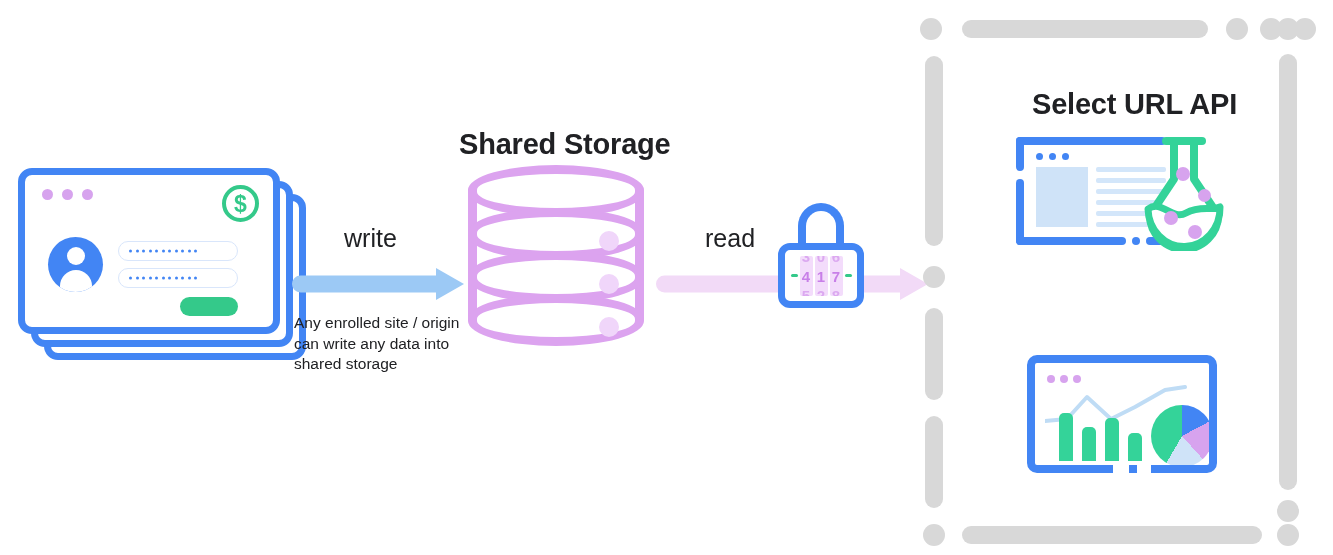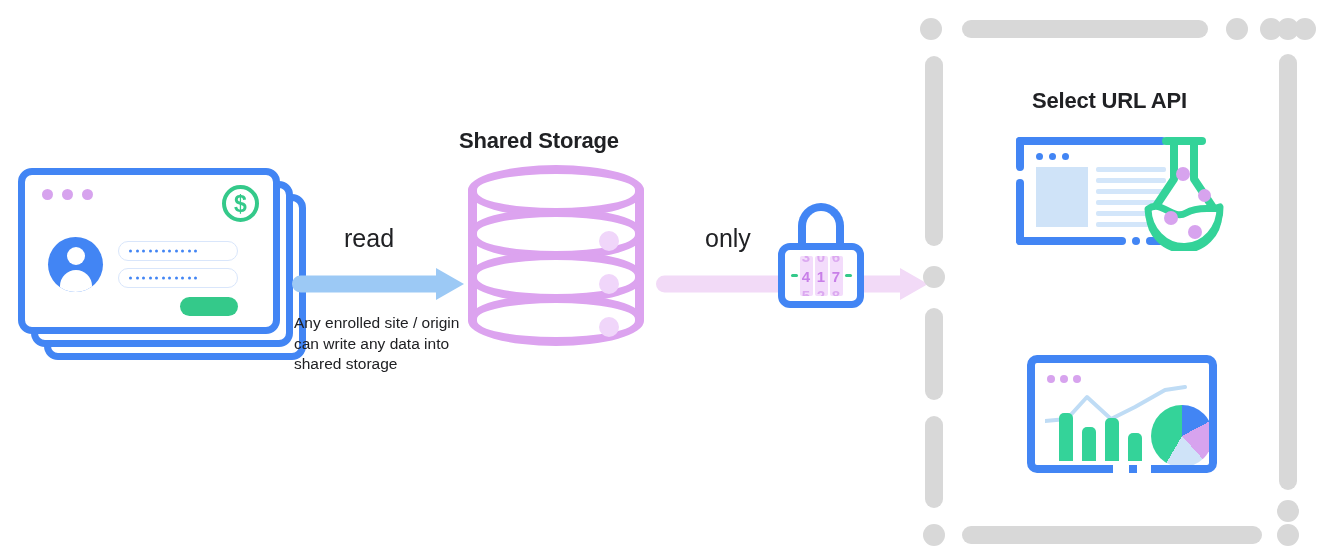--- a/index.html
+++ b/index.html
@@ -15,21 +15,21 @@
     position: relative;
     width: 1333px;
     height: 555px;
     background: #ffffff;
     overflow: hidden;
   }
   .abs { position: absolute; }
 
   
   .heading {
-    font-size: 22px;
+    font-size: 29px;
     font-weight: bold;
     color: #202124;
     letter-spacing: -0.2px;
     white-space: nowrap;
   }
   .arrow-label {
     font-size: 25px;
     font-weight: normal;
     color: #202124;
     white-space: nowrap;
@@ -310,21 +310,21 @@
             <i></i>
             <i></i>
             <i></i>
             <i></i>
         </div>
       </div>
       <div class="submit-btn"></div>
     </div>
   </div>
 
-  <div class="abs arrow-label" style="left:344px; top:224px;">read</div>
+  <div class="abs arrow-label" style="left:344px; top:224px;">write</div>
   <div class="abs arrow-wrap" style="left:292px; top:267px; width:172px; height:33px;">
     <div class="arrow-shaft" style="width:148px; background:#9cc9f5;"></div>
     <div class="arrow-head" style="left:144px; border-left:28px solid #9cc9f5;"></div>
   </div>
   <div class="abs body-text" style="left:294px; top:313px; width:172px;">Any enrolled site / origin can write any data into shared storage</div>
 
   <div class="abs heading" style="left:459px; top:128px;">Shared Storage</div>
 
   <div class="abs cyl">
     <div class="cyl-side" style="left:0; top:26px; height:130px;"></div>
@@ -334,21 +334,21 @@
       <div class="cyl-dot" style="right:16px; top:14px;"></div>
     </div>
     <div class="cyl-band" style="top:86px;">
       <div class="cyl-dot" style="right:16px; top:14px;"></div>
     </div>
     <div class="cyl-band" style="top:129px;">
       <div class="cyl-dot" style="right:16px; top:14px;"></div>
     </div>
   </div>
 
-  <div class="abs arrow-label" style="left:705px; top:224px;">only</div>
+  <div class="abs arrow-label" style="left:705px; top:224px;">read</div>
   <div class="abs arrow-wrap" style="left:656px; top:267px; width:274px; height:33px;">
     <div class="arrow-shaft" style="width:248px; background:#f2daf7;"></div>
     <div class="arrow-head" style="left:244px; border-left:28px solid #f2daf7;"></div>
   </div>
 
   <div class="abs lock">
     <div class="lock-shackle"></div>
     <div class="lock-body">
       <span class="lock-dash"></span>
       <div class="dial">

